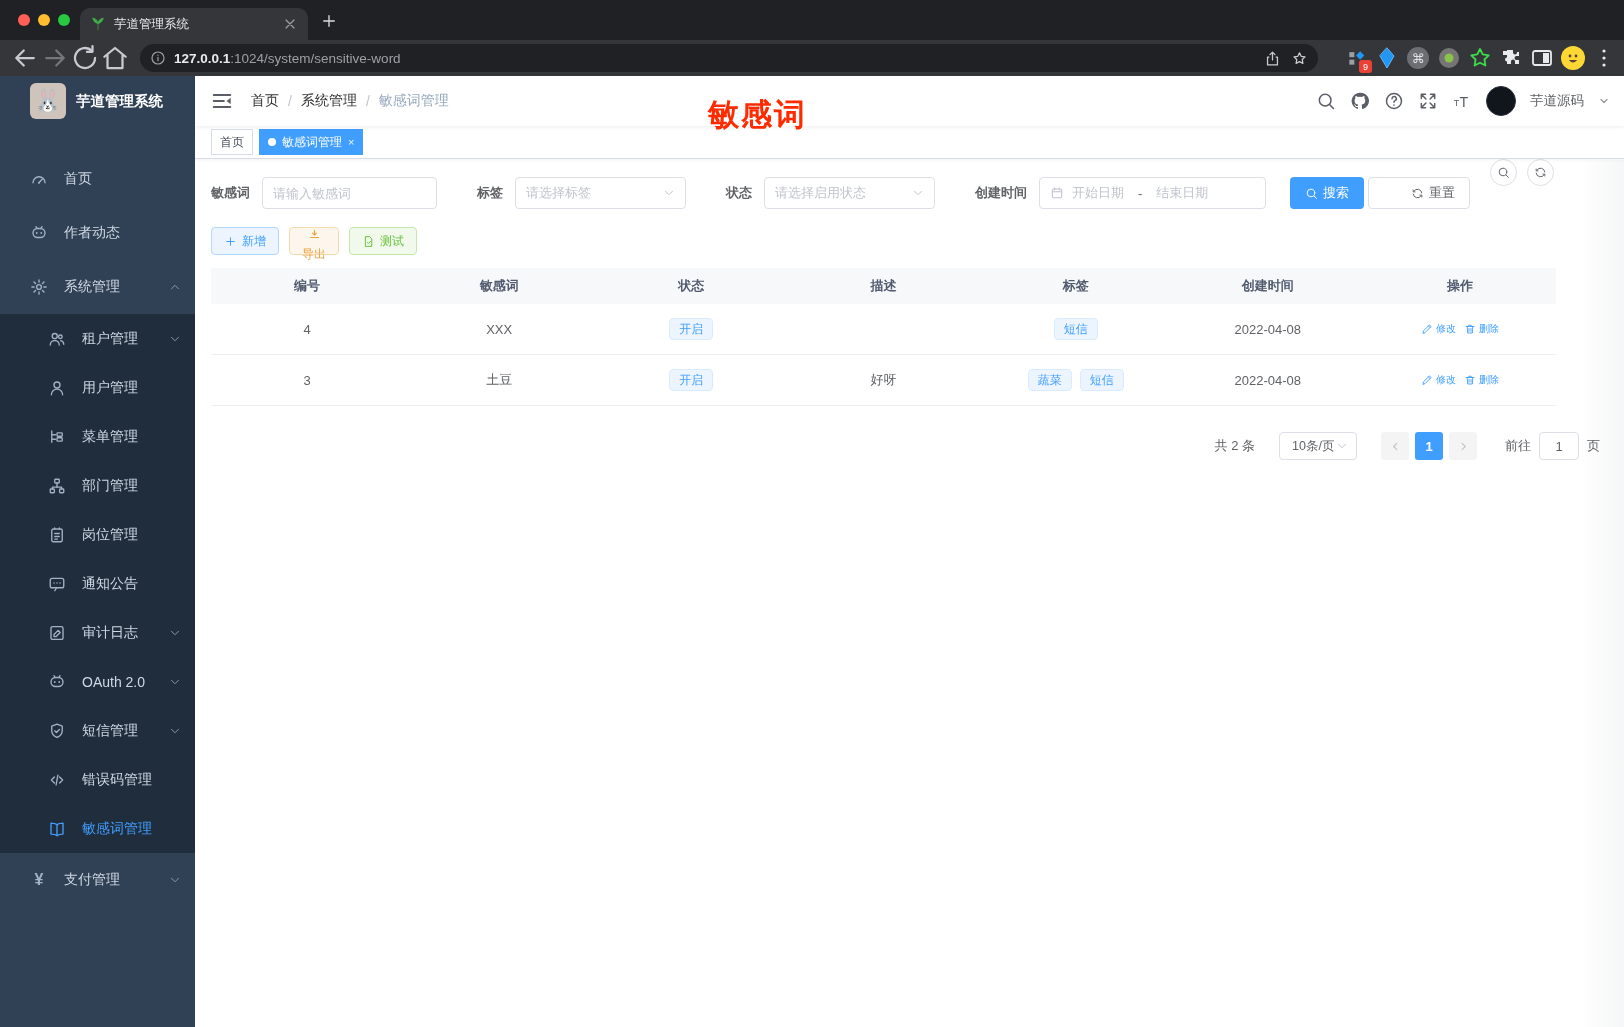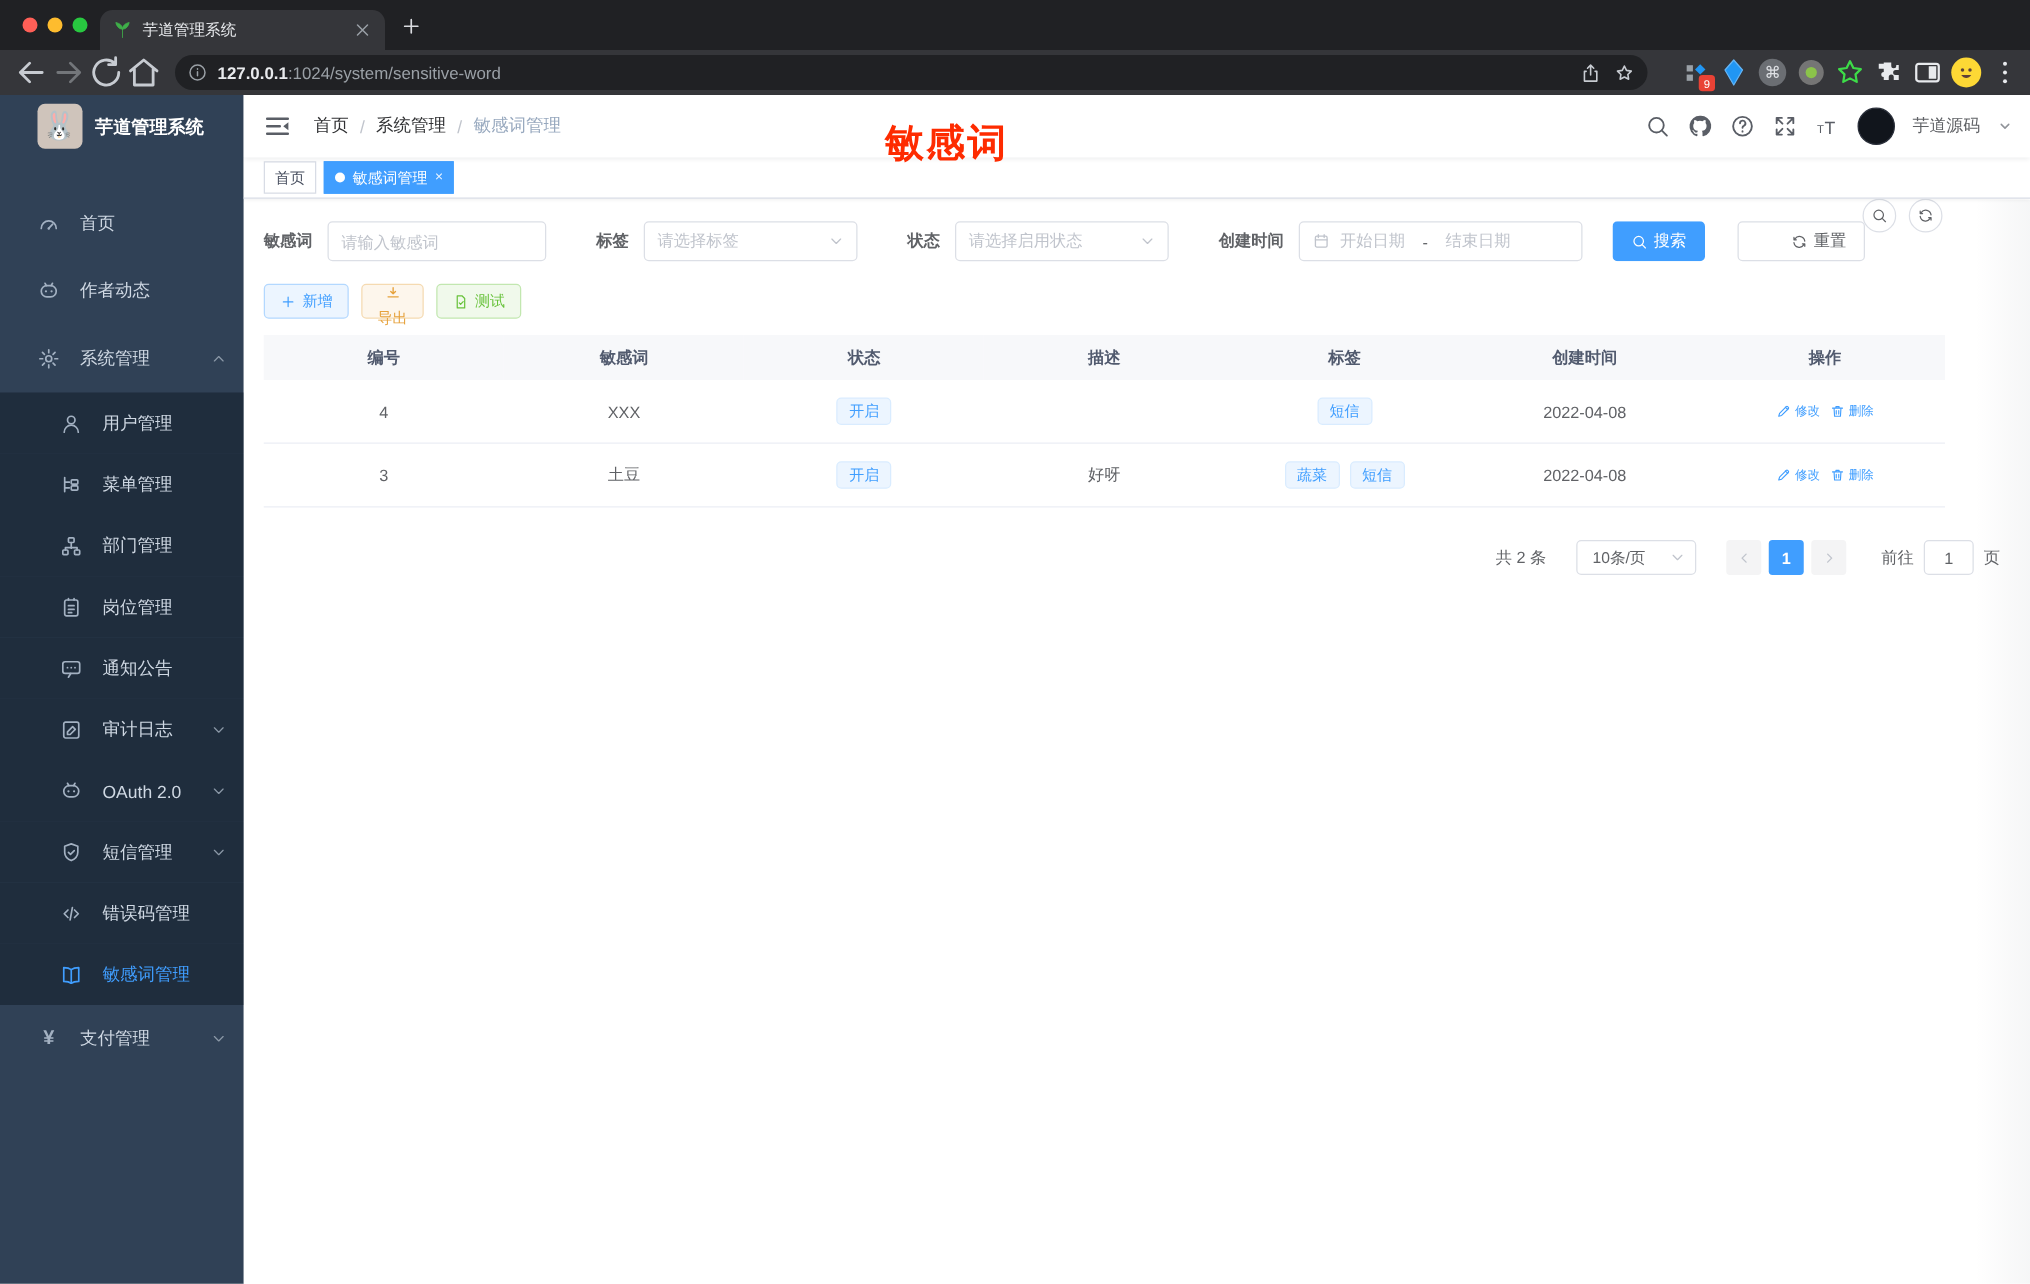--- a/index.html
+++ b/index.html
@@ -91,21 +91,21 @@
     display:flex; align-items:center; padding:0 10px; font-size:13px; color:#c0c4cc; }
   .control input { border:none; outline:none; width:100%; font-size:13px; color:#606266; font-family:inherit; }
   .control input::placeholder { color:#c0c4cc; }
   .w-input { width:175px; } .w-select { width:171px; } .w-date { width:227px; }
   .sel-caret { margin-left:auto; color:#c0c4cc; width:12px; height:12px; }
   .date-sep { margin:0 14px; color:#606266; }
   .cal-ic { width:14px; height:14px; color:#c0c4cc; margin-right:8px; flex:none; }
   .btn { height:32px; border-radius:4px; font-size:13px; display:inline-flex; align-items:center;
     justify-content:center; gap:5px; padding:0 14px; cursor:pointer; border:1px solid transparent; }
   .btn-primary { background:#409eff; color:#fff; margin-left:12px; }
-  .btn-plainwhite { background:#fff; border-color:#dcdfe6; color:#606266; margin-left:26px;padding-left:42px; }
+  .btn-plainwhite { background:#fff; border-color:#dcdfe6; color:#606266; margin-left:4px;padding-left:42px; }
   .bic { width:13px; height:13px; }
 
   
   .actions { margin-top:18px; display:flex; align-items:center; }
   .abtn { height:28px; border-radius:4px; font-size:12px; display:inline-flex; align-items:center;
     gap:5px; padding:0 12px; margin-right:10px; cursor:pointer; }
   .abtn.blue { background:#ecf5ff; border:1px solid #b3d8ff; color:#409eff; }
   .abtn.yellow { background:#fdf6ec; border:1px solid #f5dab1; color:#e6a23c;flex-direction:column; }
   .abtn.green { background:#f0f9eb; border:1px solid #c2e7b0; color:#67c23a; }
   .right-tools { position:absolute; right:70px; top:0; display:flex; gap:10px; }
@@ -123,21 +123,21 @@
   .tbody .tcell { height:50px; color:#606266; gap:8px; }
   .eltag { height:22px; padding:0 9px; display:inline-flex; align-items:center; background:#ecf5ff;
     border:1px solid #d9ecff; color:#409eff; border-radius:4px; font-size:12px; }
   .oplink { color:#409eff; display:inline-flex; align-items:center; gap:3px; cursor:pointer; font-size:10px; }
   .oplink svg { width:12px; height:12px; }
 
   
   .pager { margin-top:26px; display:flex; align-items:center; justify-content:flex-end;
     padding-right:24px; font-size:13px; color:#606266; }
   .pg-total { margin-right:24px; }
-  .pg-size { width:96px; height:28px; border:1px solid #dcdfe6; border-radius:4px; display:flex;
+  .pg-size { width:78px; height:28px; border:1px solid #dcdfe6; border-radius:4px; display:flex;
     align-items:center; padding:0 8px 0 12px; color:#606266; font-size:12.5px; margin-right:18px; cursor:pointer; }
   .pg-btn { width:28px; height:28px; border-radius:3px; background:#f4f4f5; color:#c0c4cc;
     display:flex; align-items:center; justify-content:center; margin-left:6px; cursor:pointer; }
   .pg-btn svg { width:11px; height:11px; }
   .pg-num { width:28px; height:28px; border-radius:3px; background:#409eff; color:#fff;
     display:flex; align-items:center; justify-content:center; margin-left:6px; font-weight:bold; cursor:pointer; }
   .pg-goto { margin-left:28px; display:flex; align-items:center; gap:8px; }
   .pg-input { width:40px; height:28px; border:1px solid #dcdfe6; border-radius:4px; text-align:center;
     font-size:13px; color:#606266; outline:none; font-family:inherit; }
 </style>
@@ -305,20 +305,36 @@
           <span class="mi-icon ic">
             <svg viewBox="0 0 24 24" width="100%" height="100%" fill="none" stroke="currentColor" stroke-width="1.8" stroke-linecap="round" stroke-linejoin="round">
               <circle cx="12" cy="12" r="3.2"></circle>
               <path d="M12 2.5v3M12 18.5v3M2.5 12h3M18.5 12h3M5.3 5.3l2.1 2.1M16.6 16.6l2.1 2.1M18.7 5.3l-2.1 2.1M7.4 16.6l-2.1 2.1"></path>
             </svg>
           </span>
           <span class="mi-label">系统管理</span>
           <span class="mi-chevron ic">
             <svg viewBox="0 0 24 24" width="100%" height="100%" fill="none" stroke="currentColor" stroke-width="1.8" stroke-linecap="round" stroke-linejoin="round">
               <path d="M5 15.5l7-7 7 7" stroke-width="2"></path>
+            </svg>
+          </span>
+        </div>
+        <div class="menu-item sub">
+          <span class="mi-icon ic">
+            <svg viewBox="0 0 24 24" width="100%" height="100%" fill="none" stroke="currentColor" stroke-width="1.8" stroke-linecap="round" stroke-linejoin="round">
+              <circle cx="9" cy="8" r="3.4"></circle>
+              <path d="M3 20c0-3.3 2.7-6 6-6s6 2.7 6 6"></path>
+              <circle cx="16.5" cy="9" r="2.4"></circle>
+              <path d="M16.8 14.2c2.4.4 4.2 2.4 4.2 4.8"></path>
+            </svg>
+          </span>
+          <span class="mi-label">租户管理</span>
+          <span class="mi-chevron ic">
+            <svg viewBox="0 0 24 24" width="100%" height="100%" fill="none" stroke="currentColor" stroke-width="1.8" stroke-linecap="round" stroke-linejoin="round">
+              <path d="M5 8.5l7 7 7-7" stroke-width="2"></path>
             </svg>
           </span>
         </div>
         <div class="menu-item sub">
           <span class="mi-icon ic">
             <svg viewBox="0 0 24 24" width="100%" height="100%" fill="none" stroke="currentColor" stroke-width="1.8" stroke-linecap="round" stroke-linejoin="round">
               <circle cx="12" cy="8" r="4"></circle>
               <path d="M4.5 21c0-4.1 3.4-7.5 7.5-7.5s7.5 3.4 7.5 7.5"></path>
             </svg>
           </span>

